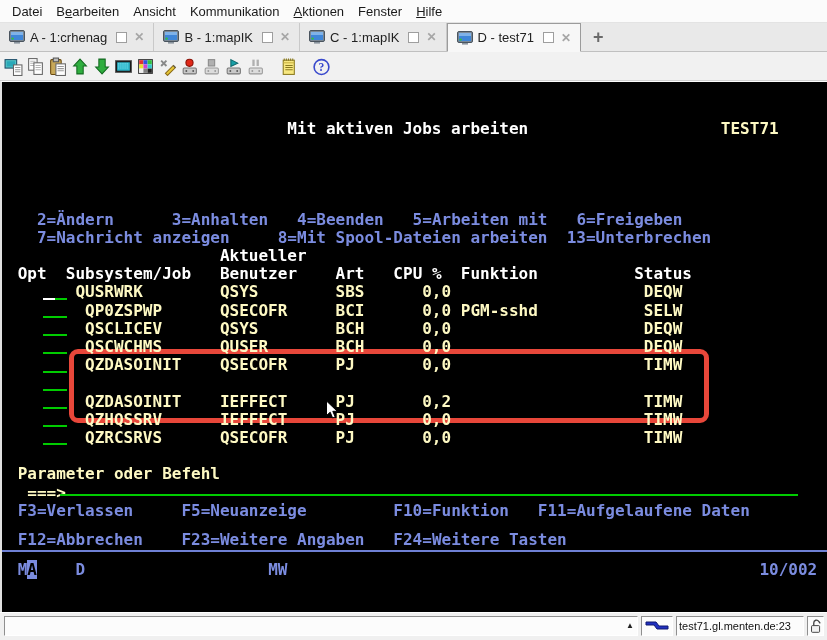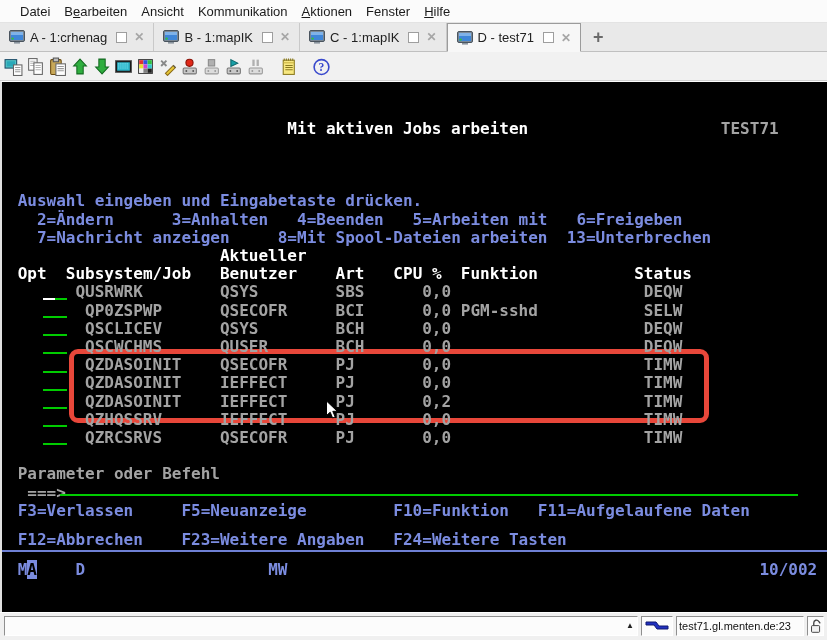--- a/index.html
+++ b/index.html
@@ -2,21 +2,21 @@
 <html><head>
 <meta charset="utf-8">
 <style>
   html,body{margin:0;padding:0}
   body{width:827px;height:640px;position:relative;background:#f0f0f0;
        font-family:"Liberation Sans",sans-serif;overflow:hidden}
 
   
   .menubar{position:absolute;top:0;left:0;right:0;height:22px;background:#fbfbfb;
            border-bottom:1px solid #e3e3e3;display:flex;align-items:center;
-           padding-left:13px;font-size:13px;color:#1a1a1a}
+           padding-left:5px;font-size:13px;color:#1a1a1a}
   .menu-item{padding:2px 7px;white-space:nowrap}
   .menu-item u{text-decoration:underline}
 
   
   .tabbar{position:absolute;top:23px;left:0;right:0;height:28px;background:#e9e9e9;
           border-bottom:1px solid #c0c0c0;display:flex;align-items:stretch;font-size:13px;color:#222}
   .tab{display:flex;align-items:center;gap:5px;padding:0 9px;border-right:1px solid #c9c9c9;white-space:nowrap}
   .tab.active{background:#f7f7f7;border:1px solid #9b9b9b;border-bottom:1px solid #f7f7f7;margin-bottom:-1px}
   .tab .sq{width:9px;height:9px;border:1px solid #9e9e9e;background:#fff;display:inline-block;margin-left:4px}
   .tab .x{color:#a6a6a6;font-weight:bold;font-size:12px;padding-left:2px}
@@ -27,21 +27,21 @@
            border-bottom:1px solid #d0d0d0;display:flex;align-items:center;padding-left:3px}
   .tbtn{width:21px;height:23px;display:flex;align-items:center;justify-content:center;margin-right:1px}
   .tbtn.gapL{margin-left:11px}
 
   
   .term{position:absolute;top:81px;left:0;width:827px;height:531px;background:#000;
         border-left:2px solid #e0e0e0;border-top:1px solid #fdfdfd;box-sizing:border-box}
   .trow{position:absolute;left:6px;white-space:pre;
         font-family:"DejaVu Sans Mono",monospace;font-weight:bold;
         font-size:16px;line-height:18px;letter-spacing:0}
-  .c-g{color:#a3a3a3}.c-w{color:#ffffff}.c-b{color:#7b8ce0}
+  .c-g{color:#fef9c3}.c-w{color:#ffffff}.c-b{color:#7b8ce0}
   .c-inv{background:#7b8ce0;color:#000}
   .ufield{position:absolute;height:2px;background:#00cc00}
   .ufield.cur{background:#ffffff}
   .redbox{position:absolute;border:5px solid #e8473a;border-radius:9px;pointer-events:none}
   .oiadiv{position:absolute;left:0;right:0;top:468px;height:2px;background:#6e80d4}
   .mcursor{position:absolute}
 
   
   .statusbar{position:absolute;top:612px;left:0;width:827px;height:28px;background:#f0f0f0;
              border-top:1px solid #fdfdfd}
@@ -233,31 +233,29 @@
 <div class="term" id="term">
   <div class="oiadiv"></div>
   <div class="redbox" style="left:67px;top:267px;width:630px;height:64px"></div>
   <div class="mcursor" style="left:323px;top:318px">
     <svg width="14" height="20" viewBox="0 0 14 20">
       <path d="M1.5 1 L1.5 15.5 L5.2 12.2 L7.6 18 L10.2 16.9 L7.8 11.3 L12.3 11.3 Z" fill="#ffffff" stroke="#000000" stroke-width="1"></path>
     </svg>
   </div>
 <div class="trow" style="top: 37.5px;">                             <span class="c-w">Mit aktiven Jobs arbeiten</span>                    <span class="c-g">TEST71</span></div>
     <div class="trow" style="top: 92.1px;"></div>
-    <div class="trow" style="top: 110.3px;"> <span class="c-b">Auswahl eingeben und Eingabetaste drücken.</span></div>
     <div class="trow" style="top: 128.5px; text-align: center;">   <span class="c-b">2=Ändern</span>      <span class="c-b">3=Anhalten</span>   <span class="c-b">4=Beenden</span>   <span class="c-b">5=Arbeiten mit</span>   <span class="c-b">6=Freigeben</span></div>
     <div class="trow" style="top: 146.7px;">   <span class="c-b">7=Nachricht anzeigen</span>     <span class="c-b">8=Mit Spool-Dateien arbeiten</span>  <span class="c-b">13=Unterbrechen</span></div>
     <div class="trow" style="top: 164.9px;">                      <span class="c-w">Aktueller</span></div>
     <div class="trow" style="top: 183.1px;"> <span class="c-w">Opt</span>  <span class="c-w">Subsystem/Job</span>   <span class="c-w">Benutzer</span>    <span class="c-w">Art</span>   <span class="c-w">CPU %</span>  <span class="c-w">Funktion</span>          <span class="c-w">Status</span></div>
     <div class="trow" style="top: 201.3px;">       <span class="c-g">QUSRWRK</span>        <span class="c-g">QSYS</span>        <span class="c-g">SBS</span>      <span class="c-g">0,0</span>                    <span class="c-g">DEQW</span></div>
     <div class="trow" style="top: 219.5px;">        <span class="c-g">QP0ZSPWP</span>      <span class="c-g">QSECOFR</span>     <span class="c-g">BCI</span>      <span class="c-g">0,0</span> <span class="c-g">PGM-sshd</span>           <span class="c-g">SELW</span></div>
     <div class="trow" style="top: 237.7px;">        <span class="c-g">QSCLICEV</span>      <span class="c-g">QSYS</span>        <span class="c-g">BCH</span>      <span class="c-g">0,0</span>                    <span class="c-g">DEQW</span></div>
     <div class="trow" style="top: 255.9px;">        <span class="c-g">QSCWCHMS</span>      <span class="c-g">QUSER</span>       <span class="c-g">BCH</span>      <span class="c-g">0,0</span>                    <span class="c-g">DEQW</span></div>
     <div class="trow" style="top: 274.1px;">        <span class="c-g">QZDASOINIT</span>    <span class="c-g">QSECOFR</span>     <span class="c-g">PJ</span>       <span class="c-g">0,0</span>                    <span class="c-g">TIMW</span></div>
-    <div class="trow" style="top: 292.3px;">        <span class="c-g">QZDASOINIT</span>    <span class="c-g">IEFFECT</span>     <span class="c-g">PJ</span>       <span class="c-g">0,0</span>                    <span class="c-g">TIMW</span></div>
     <div class="trow" style="top: 310.5px;">        <span class="c-g">QZDASOINIT</span>    <span class="c-g">IEFFECT</span>     <span class="c-g">PJ</span>       <span class="c-g">0,2</span>                    <span class="c-g">TIMW</span></div>
     <div class="trow" style="top: 328.7px;">        <span class="c-g">QZHQSSRV</span>      <span class="c-g">IEFFECT</span>     <span class="c-g">PJ</span>       <span class="c-g">0,0</span>                    <span class="c-g">TIMW</span></div>
     <div class="trow" style="top: 346.9px;">        <span class="c-g">QZRCSRVS</span>      <span class="c-g">QSECOFR</span>     <span class="c-g">PJ</span>       <span class="c-g">0,0</span>                    <span class="c-g">TIMW</span></div>
     <div class="trow" style="top: 383.3px;"> <span class="c-g">Parameter oder Befehl</span></div>
     <div class="trow" style="top: 401.5px;">  <span class="c-g">===&gt;</span></div>
     <div class="trow" style="top: 419.7px;"> <span class="c-b">F3=Verlassen</span>     <span class="c-b">F5=Neuanzeige</span>         <span class="c-b">F10=Funktion</span>   <span class="c-b">F11=Aufgelaufene Daten</span></div>
     <div class="trow" style="top: 449px;"> <span class="c-b">F12=Abbrechen</span>    <span class="c-b">F23=Weitere Angaben</span>   <span class="c-b">F24=Weitere Tasten</span></div>
     <div class="trow" style="top: 479px;"> <span class="c-b">M</span><span class="c-inv">A</span>    <span class="c-b">D</span>                   <span class="c-b">MW</span>                                                 <span class="c-b">10/002</span></div>
     <div class="ufield cur" style="left: 41px; top: 215.8px; width: 12px;"></div>
     <div class="ufield" style="left: 53px; top: 215.8px; width: 12px;"></div>

